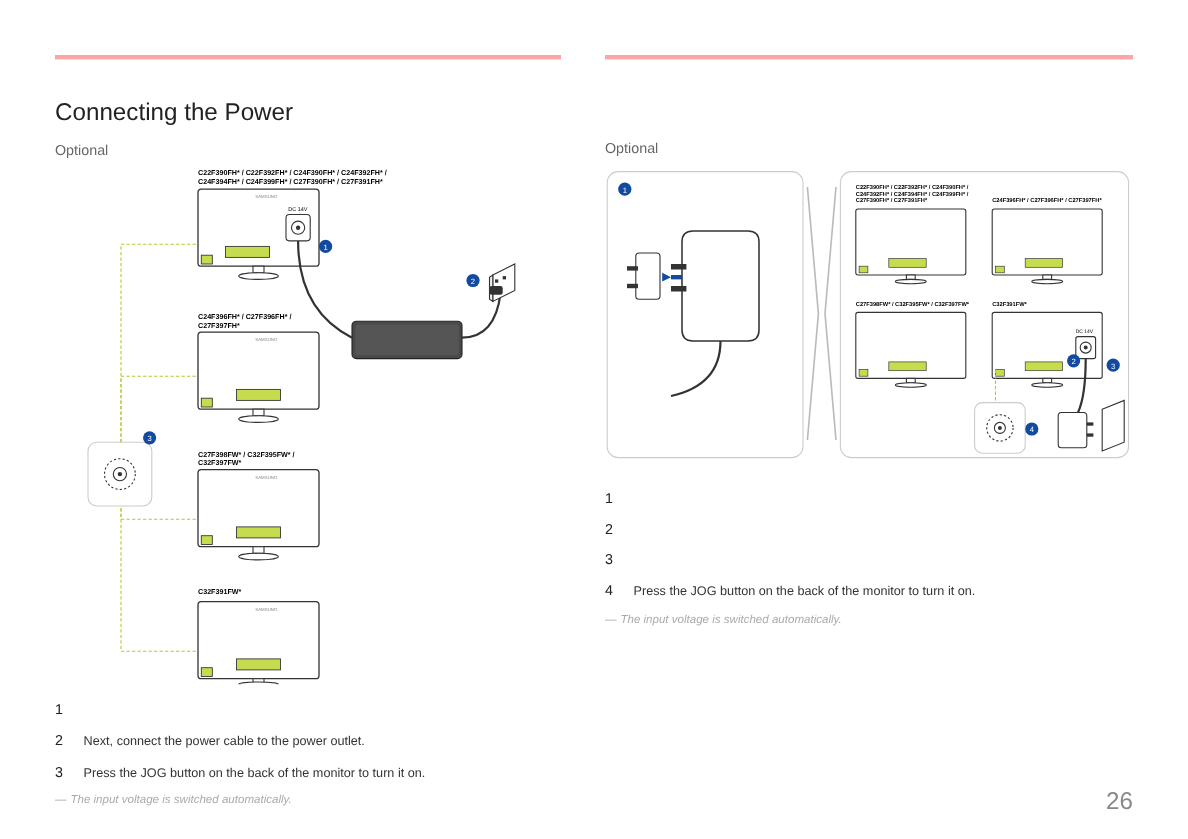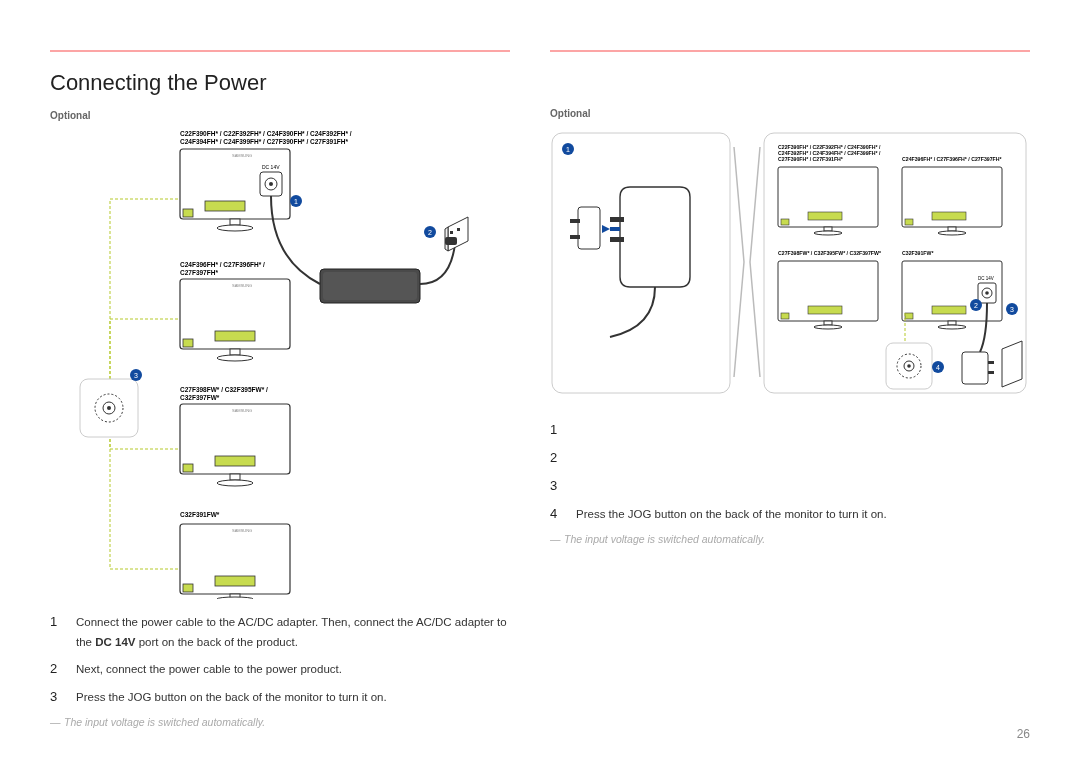--- a/index.html
+++ b/index.html
@@ -11,34 +11,33 @@
     background: #fff;
     position: relative;
     padding: 50px 50px 30px 50px;
   }
   .cols {
     display: flex;
     gap: 40px;
   }
   .col {
     flex: 1;
-    border-top: 2px solid #fca5a5;
-    padding-top: 18px;
+    border-top: 4px solid #fca5a5;
+    padding-top: 35px;
   }
   h2 {
     font-size: 22px;
     font-weight: 400;
     color: #222;
     margin-bottom: 14px;
   }
   .optional {
-    font-size: 10px;
+    font-size: 13px;
     color: #666;
     margin-bottom: 8px;
-    font-weight: bold;
   }
   .diagram-area {
     width: 100%;
     margin-bottom: 12px;
   }
   .diagram-area svg { display: block; }
   .steps {
     list-style: none;
     counter-reset: step;
   }
@@ -68,21 +67,21 @@
     content: "―";
     position: absolute;
     left: 0;
     top: 0;
     color: #aaa;
   }
   .page-num {
     position: absolute;
     right: 50px;
     bottom: 22px;
-    font-size: 12px;
+    font-size: 22px;
     color: #888;
   }
   .bold { font-weight: 700; }
 </style>
 </head>
 <body>
 
 <div class="cols">
 
   <div class="col">
@@ -186,25 +185,24 @@
 
         <rect x="395" y="108" width="12" height="8" rx="2" fill="#333"></rect>
         <circle cx="380" cy="103" r="6" fill="#114a9e"></circle>
         <text x="380" y="106" font-size="7" fill="#fff" text-anchor="middle">2</text>
       </svg>
     </div>
 
     <ol class="steps">
       <li>
           <span class="num">1</span>
-          <span>Connect the power cable to the AC/DC adapter. Then, connect the AC/DC adapter to the <span class="bold">DC 14V</span> port on the back of the product.</span>
         </li>
       <li>
           <span class="num">2</span>
-          <span>Next, connect the power cable to the power product.</span>
+          <span>Next, connect the power cable to the power outlet.</span>
         </li>
       <li>
           <span class="num">3</span>
           <span>Press the JOG button on the back of the monitor to turn it on.</span>
         </li>
     </ol>
     <div class="note">The input voltage is switched automatically.</div>
   </div>
 
   <div class="col">

